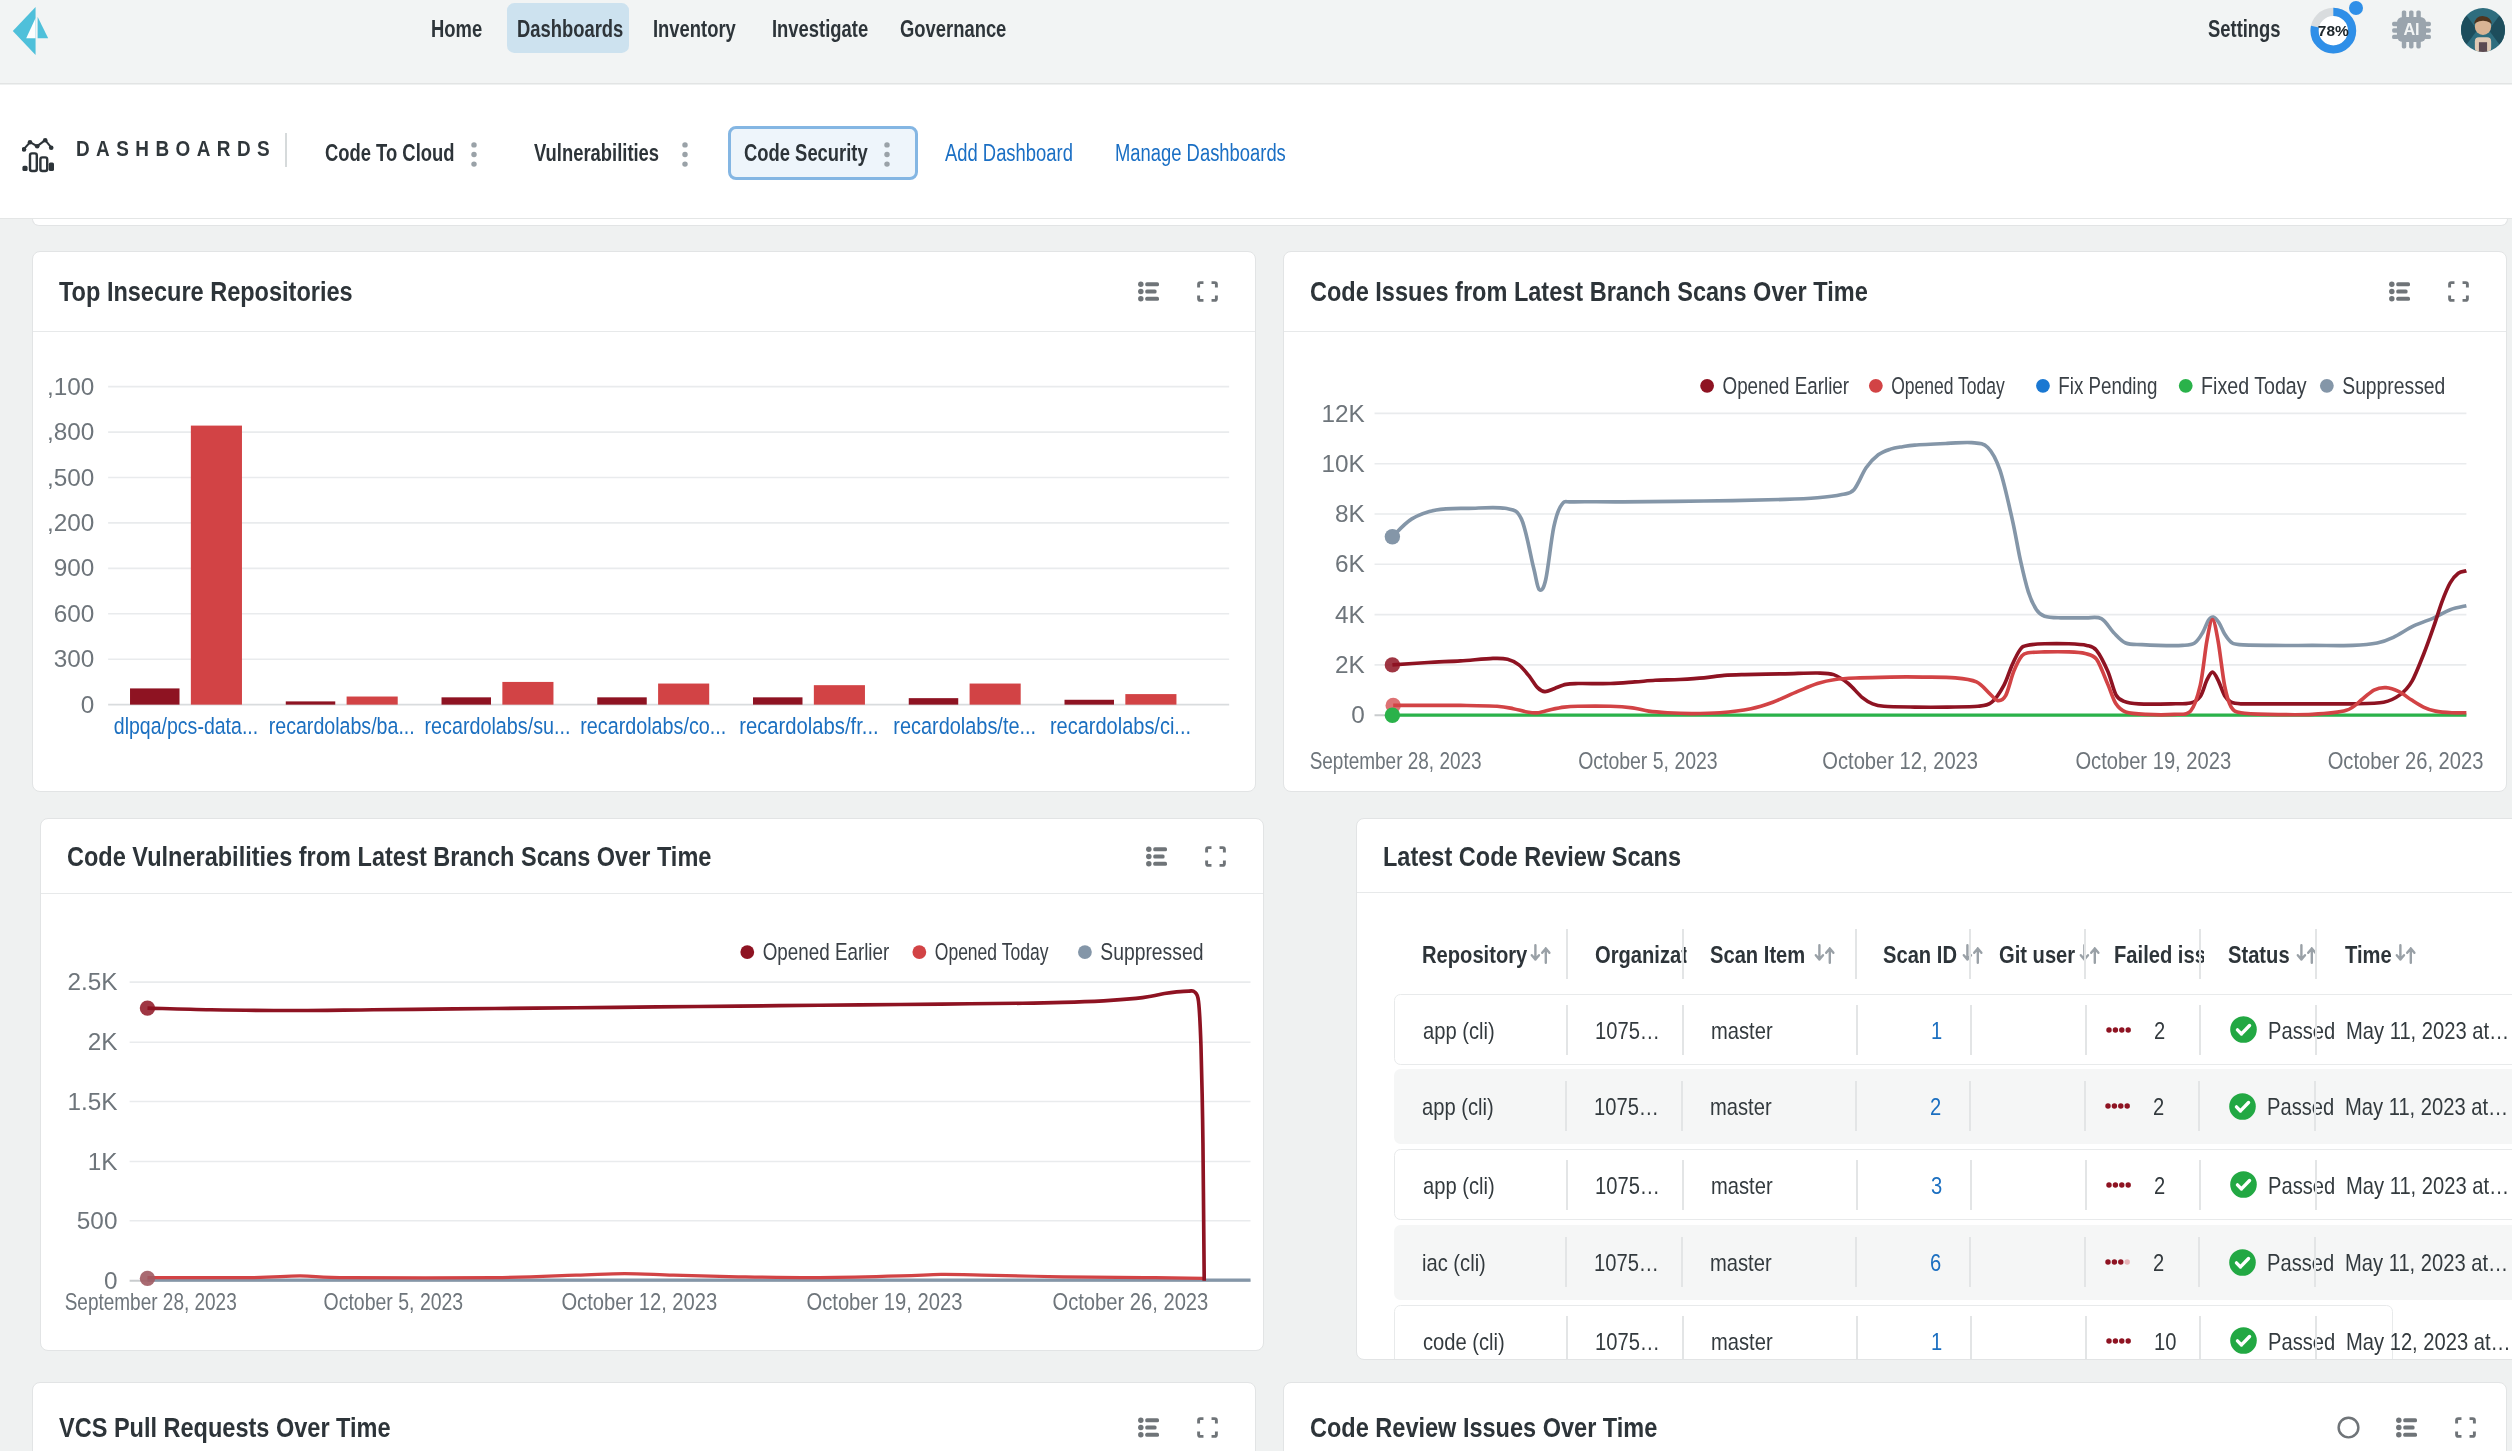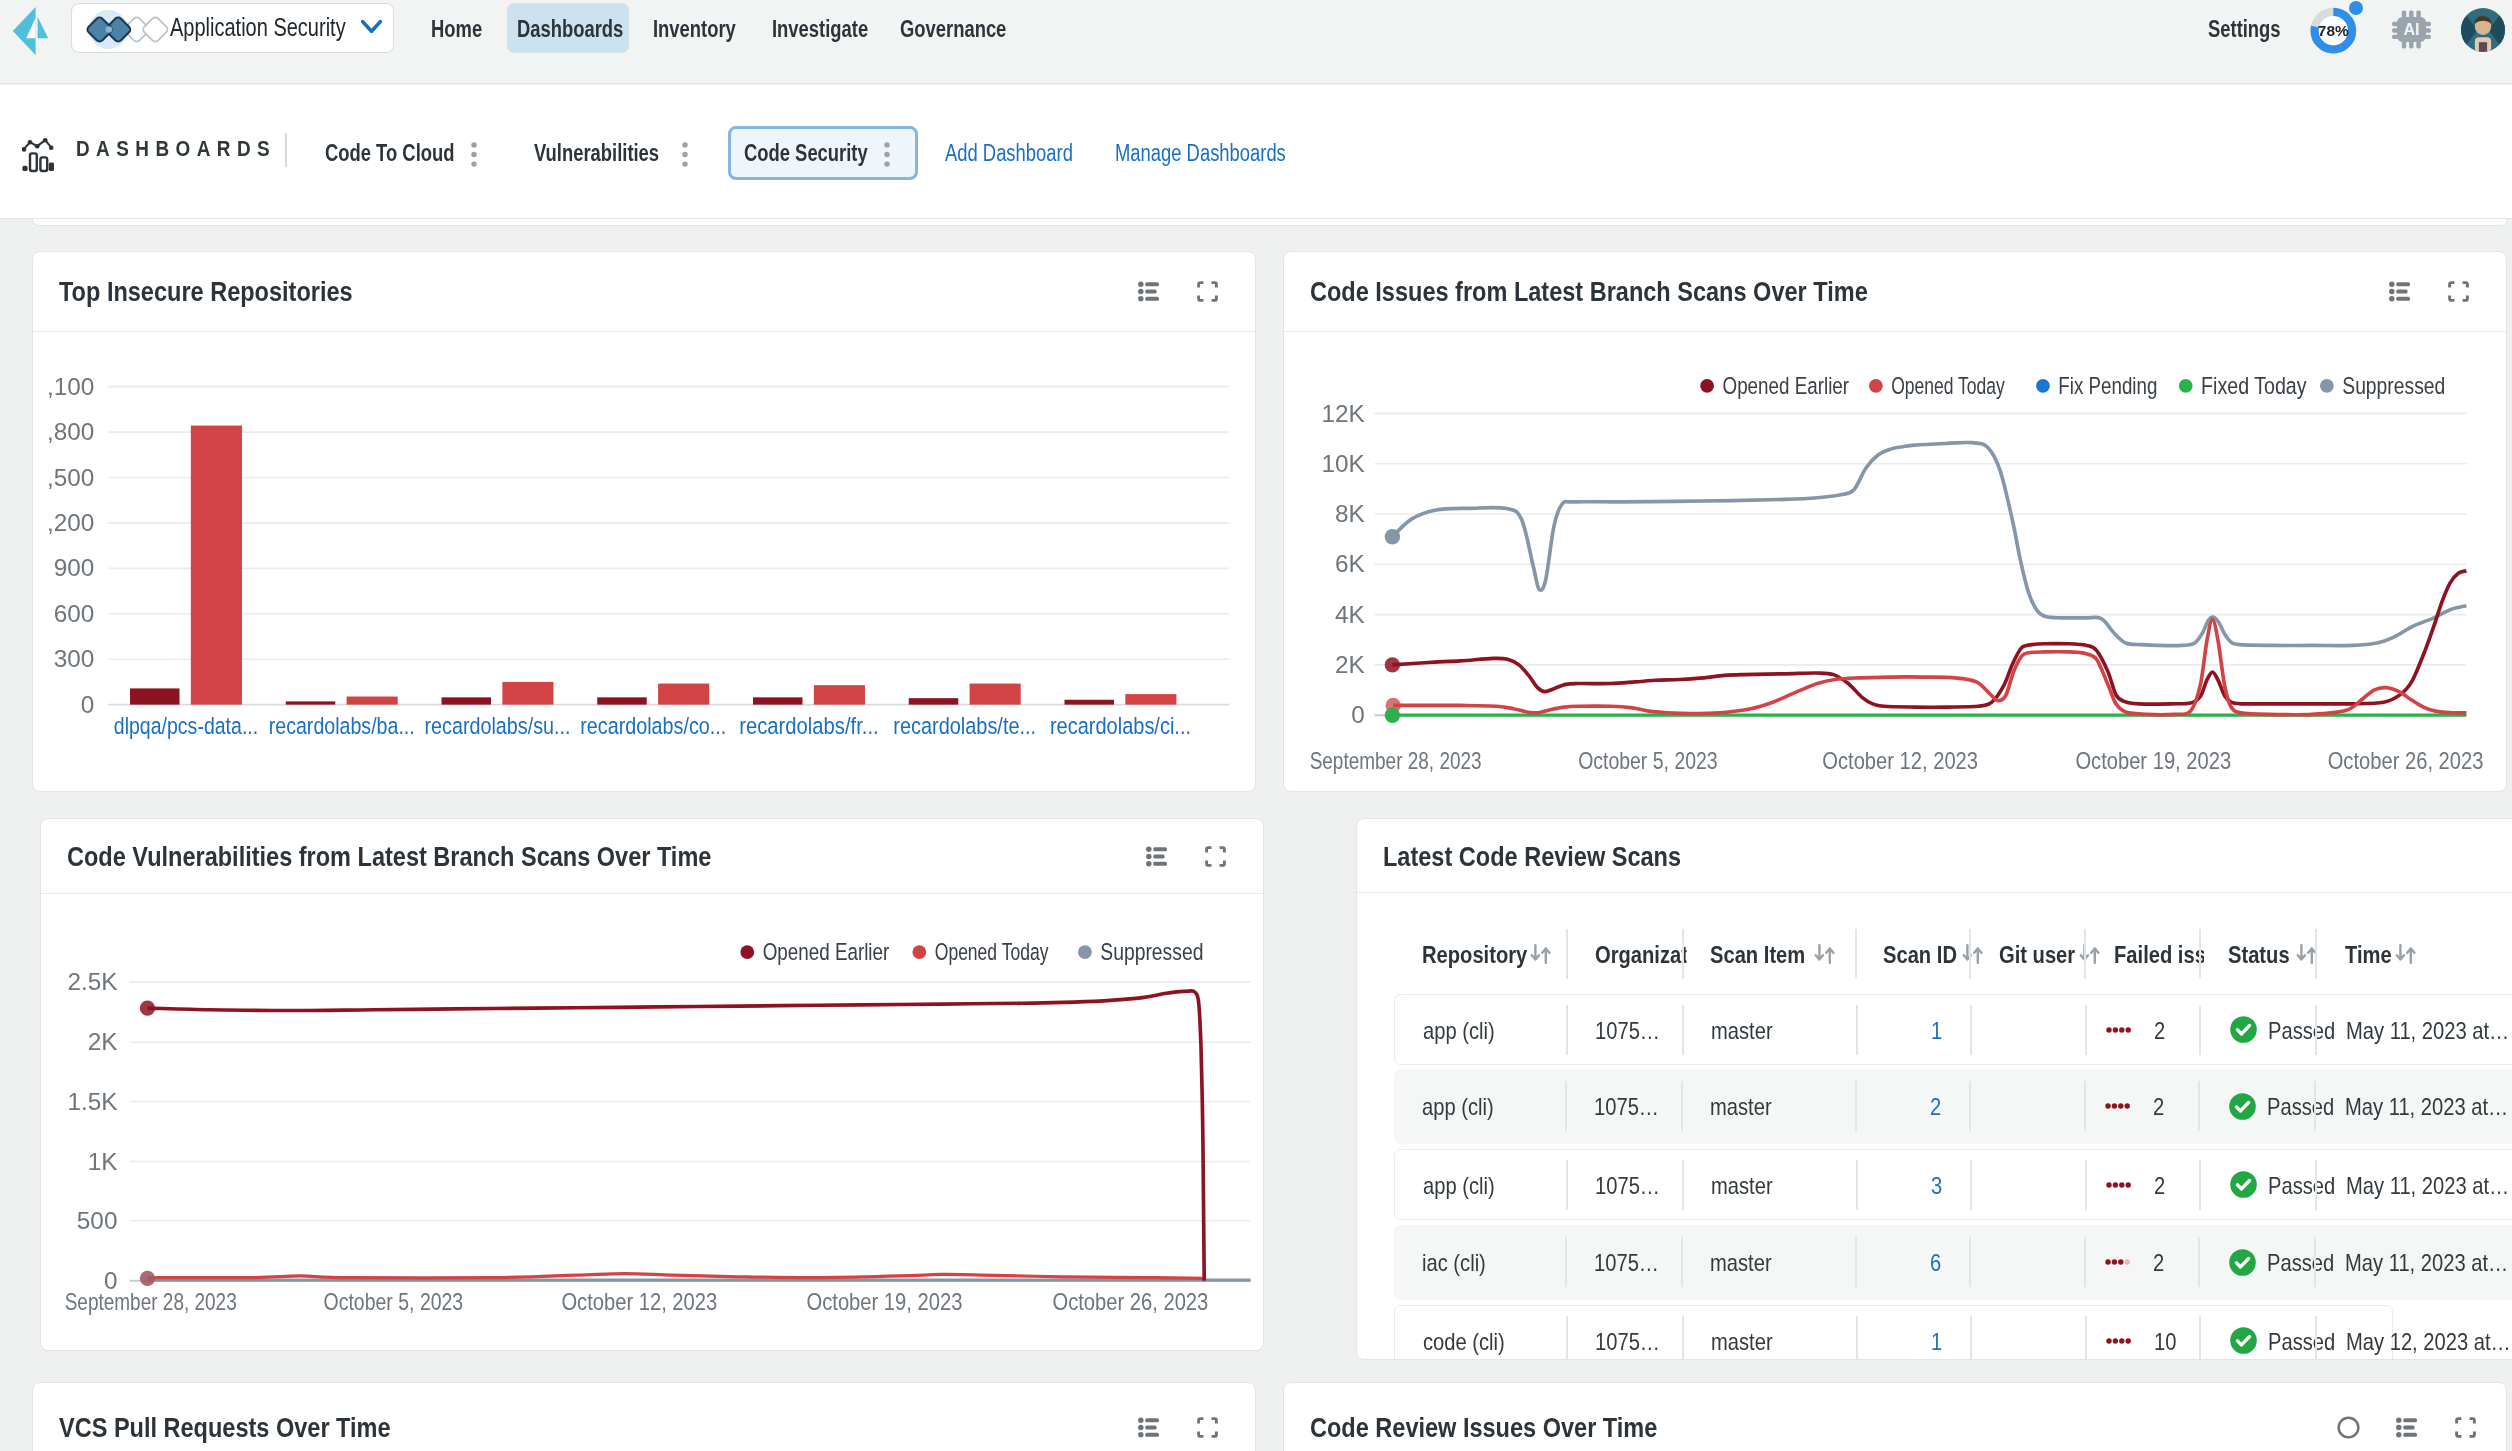--- a/index.html
+++ b/index.html
@@ -33,34 +33,20 @@
     </svg>
 
   <div id="nav1">
 
     <svg class="abs" style="left:11.4px; top:4.9px;" width="41" height="52" viewBox="0 0 50 64">
       <polygon points="30,2.5 2,32 30,61.5" fill="#4fc0da"></polygon>
       <polygon points="30,16 18.5,41 30,41" fill="#fdfefe"></polygon>
       <polygon points="32.5,14.5 45.5,41 32.5,41" fill="#4fc0da"></polygon>
     </svg>
 
-    <div class="abs" style="left:71px; top:3.2px; width:323px; height:50px; background:#fff; border:1.6px solid #d9dcdd; border-radius:8px;">
-      <svg class="abs" style="left:13px; top:4.9px;" width="97" height="41" viewBox="0 0 120 50">
-        <circle cx="29" cy="25" r="24" fill="#d8eaf6"></circle>
-        <rect x="52" y="13" width="24" height="24" rx="5" transform="rotate(45 64 25)" fill="#ffffff" stroke="#b9c3c8" stroke-width="2.2"></rect>
-        <rect x="75" y="13" width="24" height="24" rx="5" transform="rotate(45 87 25)" fill="#ffffff" stroke="#b9c3c8" stroke-width="2.2"></rect>
-        <rect x="29" y="13" width="24" height="24" rx="5" transform="rotate(45 41 25)" fill="#4b82a7" stroke="#1c3a4e" stroke-width="2.6"></rect>
-        <rect x="6" y="13" width="24" height="24" rx="5" transform="rotate(45 18 25)" fill="#4b82a7" stroke="#1c3a4e" stroke-width="2.6"></rect>
-        <circle cx="29.5" cy="25" r="4" fill="#8fb4c9"></circle>
-      </svg>
-      <div class="abs" style="left:98px; top:0; height:47px; line-height:47px; font-size:25px; color:#20282d; white-space:nowrap; transform:scaleX(0.8); transform-origin:0 50%;">Application Security</div>
-      <svg class="abs" style="left:289px; top:16px;" width="21" height="14.6" viewBox="0 0 26 18">
-          <path d="M2 2 L13 14 L24 2" fill="none" stroke="#1470b8" stroke-width="4.5" stroke-linecap="round" stroke-linejoin="round"></path>
-        </svg>
-    </div>
     <div class="navitem" style="left:431px;">Home</div>
     <div class="abs" style="left:507px; top:3.2px; width:122px; height:50px; background:#cde2ef; border-radius:7.3px;"></div>
     <div class="navitem" style="left:517px;">Dashboards</div>
     <div class="navitem" style="left:653px;">Inventory</div>
     <div class="navitem" style="left:772px;">Investigate</div>
     <div class="navitem" style="left:900px;">Governance</div>
     <div class="navitem" style="left:2208px;">Settings</div>
 
     <svg class="abs" style="left:2310px; top:6.5px;" width="54" height="49" viewBox="0 0 66 60">
       <circle cx="28.5" cy="29" r="23" fill="#ffffff" stroke="#d9dcde" stroke-width="10"></circle>

